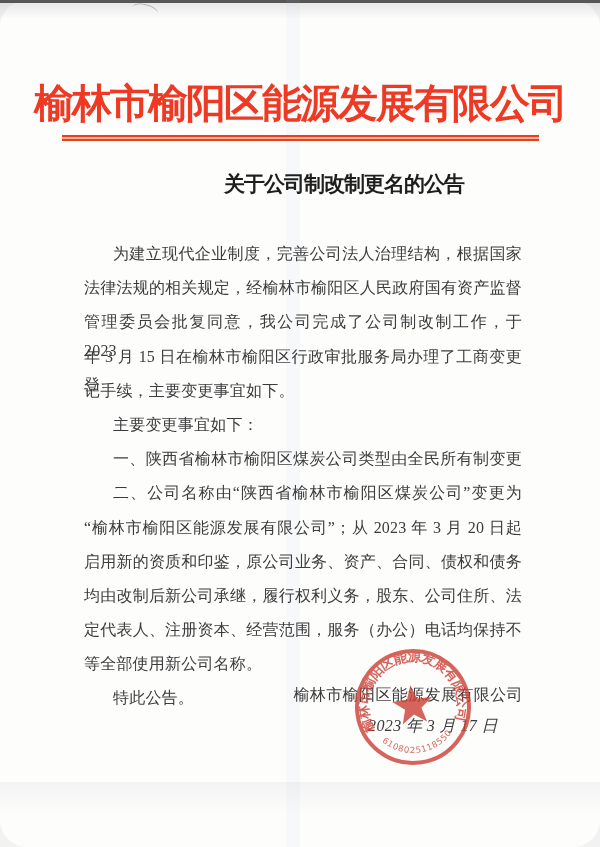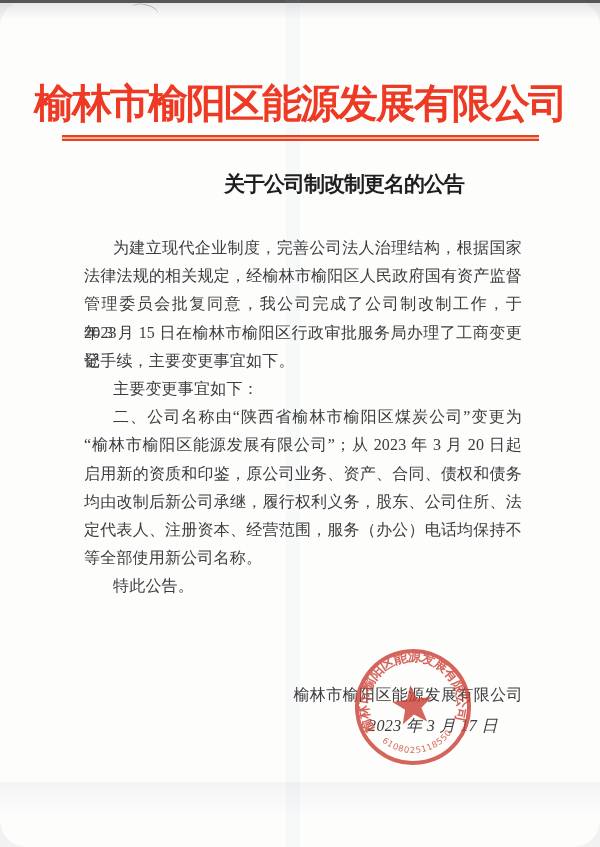--- a/index.html
+++ b/index.html
@@ -53,20 +53,21 @@
   }
 
   
   .body-block{
     position:absolute;top:234px;left:84px;width:438px;
     font-size:16px;color:#3c3c3e;
   }
   .body-line{
     height:28.2px;line-height:28.2px;
     letter-spacing:.2px;
+    margin-top:6px;
   }
   .body-line.just{
     text-align:justify;
     text-align-last:justify;
     text-justify:inter-character;
   }
   .body-line.indent{padding-left:29px;}
 
   
   .signature{
@@ -101,20 +102,21 @@
 
   <div class="doc-title">关于公司制改制更名的公告</div>
 
   <div class="body-block">
     <div class="body-line indent just">为建立现代企业制度，完善公司法人治理结构，根据国家</div>
     <div class="body-line just">法律法规的相关规定，经榆林市榆阳区人民政府国有资产监督</div>
     <div class="body-line just">管理委员会批复同意，我公司完成了公司制改制工作，于 2023</div>
     <div class="body-line just">年 3 月 15 日在榆林市榆阳区行政审批服务局办理了工商变更登</div>
     <div class="body-line">记手续，主要变更事宜如下。</div>
     <div class="body-line indent">主要变更事宜如下：</div>
+    <div class="body-line indent just">一、陕西省榆林市榆阳区煤炭公司类型由全民所有制变更</div>
     <div class="body-line indent just">二、公司名称由“陕西省榆林市榆阳区煤炭公司”变更为</div>
     <div class="body-line just">“榆林市榆阳区能源发展有限公司”；从 2023 年 3 月 20 日起</div>
     <div class="body-line just">启用新的资质和印鉴，原公司业务、资产、合同、债权和债务</div>
     <div class="body-line just">均由改制后新公司承继，履行权利义务，股东、公司住所、法</div>
     <div class="body-line just">定代表人、注册资本、经营范围，服务（办公）电话均保持不</div>
     <div class="body-line">等全部使用新公司名称。</div>
     <div class="body-line indent">特此公告。</div>
   </div>
 
   <div class="signature">

